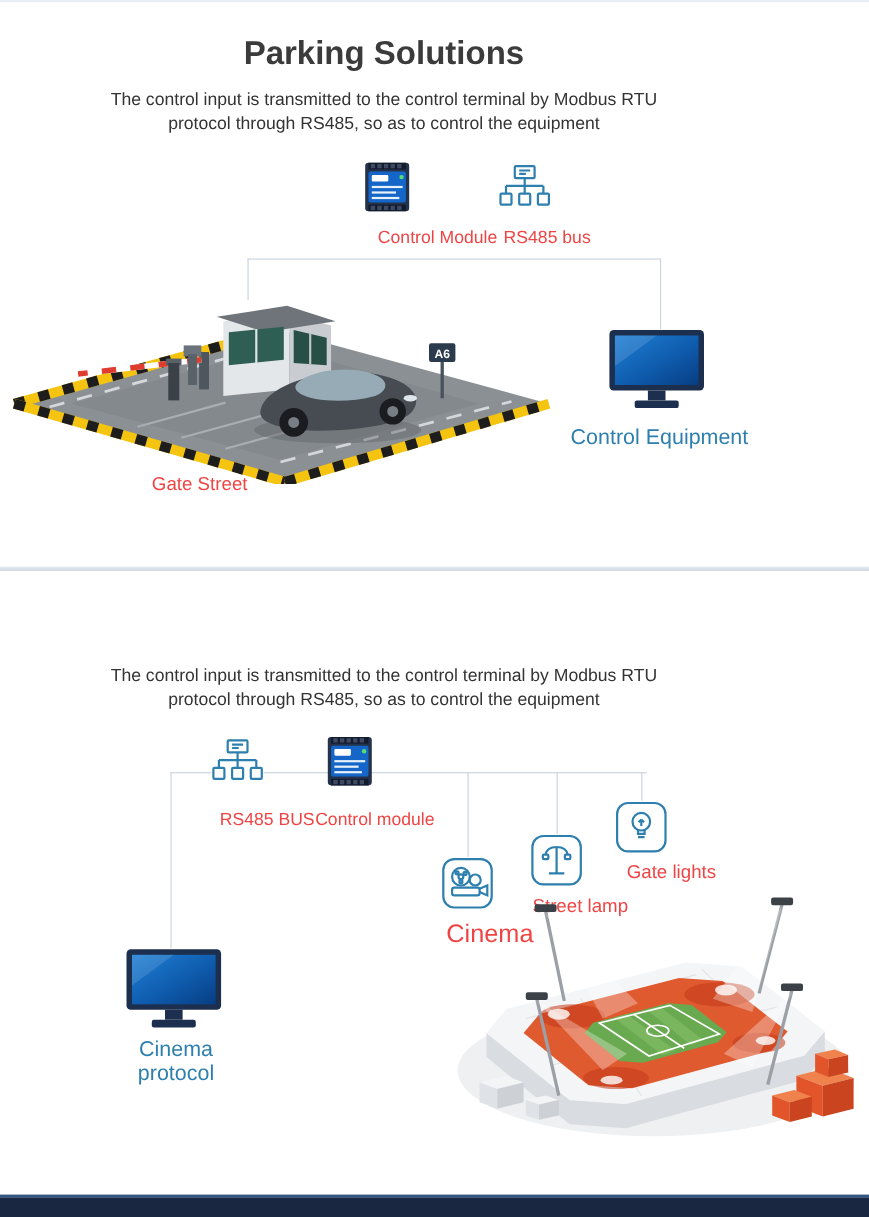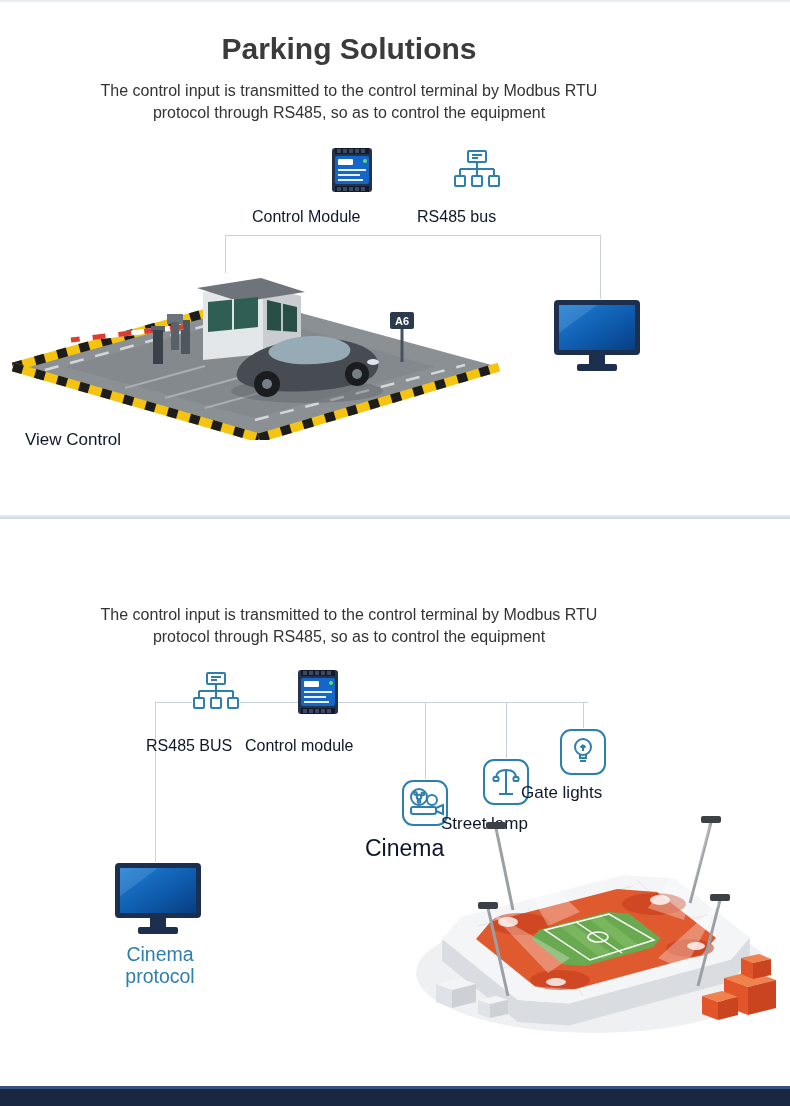--- a/index.html
+++ b/index.html
@@ -2,21 +2,21 @@
 <html><head>
 <meta charset="utf-8">
 <style>
   html,body{margin:0;padding:0;background:#ffffff;}
   .page{position:relative;width:790px;height:1106px;margin:0 auto;background:#fff;
         font-family:"Liberation Sans",sans-serif;overflow:hidden;border-top:2px solid #e9eef2;}
   .abs{position:absolute;}
   .center{left:0;width:698px;text-align:center;}
   .h-title{font-weight:700;color:#3b3b3b;}
   .subtitle{font-weight:400;color:#333333;font-size:16px;}
-  .icon-label{color:#0f172a;font-size:16px;text-align:left;}
+  .icon-label{color:#ef4444;font-size:16px;text-align:right;}
   .equip-label{color:#2d7fae;font-size:19.5px;text-align:center;}
   .line{position:absolute;background:#c7d2db;}
   .divider{position:absolute;left:0;width:790px;height:4px;
            background:linear-gradient(#e9eef3,#ccd7e0);}
   svg{display:block;}
 </style>
 </head>
 <body>
 
 <div class="page">
@@ -132,38 +132,39 @@
         <path d="M232,102 C238,78 300,60 345,72 C372,79 380,94 368,106 C352,120 282,126 250,118 C236,114 230,110 232,102 Z" fill="#474c52"></path>
         <path d="M268,76 C285,64 325,62 342,74 C348,79 346,86 336,90 C310,97 280,95 268,88 C262,84 262,80 268,76 Z" fill="#97abb6"></path>
         <circle cx="262" cy="114" r="13" fill="#1a1c1f"></circle>
         <circle cx="262" cy="114" r="5" fill="#777e85"></circle>
         <circle cx="352" cy="104" r="12" fill="#1a1c1f"></circle>
         <circle cx="352" cy="104" r="5" fill="#777e85"></circle>
         <ellipse cx="368" cy="92" rx="6" ry="3" fill="#dfe6ea"></ellipse>
       </g>
     </svg>
   </div>
-  <div class="abs icon-label" style="left:25px;top:428px;width:200px;font-size:17px;">View Control</div>
+  <div class="abs icon-label" style="left:25px;top:428px;width:200px;font-size:17px;">Gate Street</div>
 
   <div class="abs" style="left:553px;top:297px;">
     <svg width="88" height="76" viewBox="0 0 88 76">
       <defs>
         <linearGradient id="scr1" x1="0" y1="0" x2="1" y2="1">
           <stop offset="0" stop-color="#1f7fd4"></stop>
             <stop offset="0.55" stop-color="#0f5cae"></stop>
             <stop offset="1" stop-color="#073e83"></stop>
         </linearGradient>
       </defs>
       <rect x="1" y="1" width="86" height="55" rx="4" fill="#1c2f4f"></rect>
       <rect x="6" y="6" width="76" height="45" fill="url(#scr1)"></rect>
       <polygon points="6,6 44,6 6,34" fill="#ffffff" opacity="0.12"></polygon>
       <rect x="36" y="56" width="16" height="9" fill="#1c2f4f"></rect>
       <rect x="24" y="65" width="40" height="7" rx="2" fill="#1c2f4f"></rect>
     </svg>
   </div>
+  <div class="abs equip-label" style="left:502px;top:385px;width:195px;">Control Equipment</div>
 
   <div class="divider" style="top:513px;"></div>
 
   <div class="abs center subtitle" style="top:604px;">The control input is transmitted to the control terminal by Modbus RTU</div>
   <div class="abs center subtitle" style="top:626px;">protocol through RS485, so as to control the equipment</div>
 
   <div class="line" style="left:155px;top:700px;width:433px;height:1px;"></div>
   <div class="line" style="left:155px;top:700px;width:1px;height:160px;"></div>
   <div class="line" style="left:425px;top:700px;width:1px;height:77px;"></div>
   <div class="line" style="left:506px;top:700px;width:1px;height:56px;"></div>

